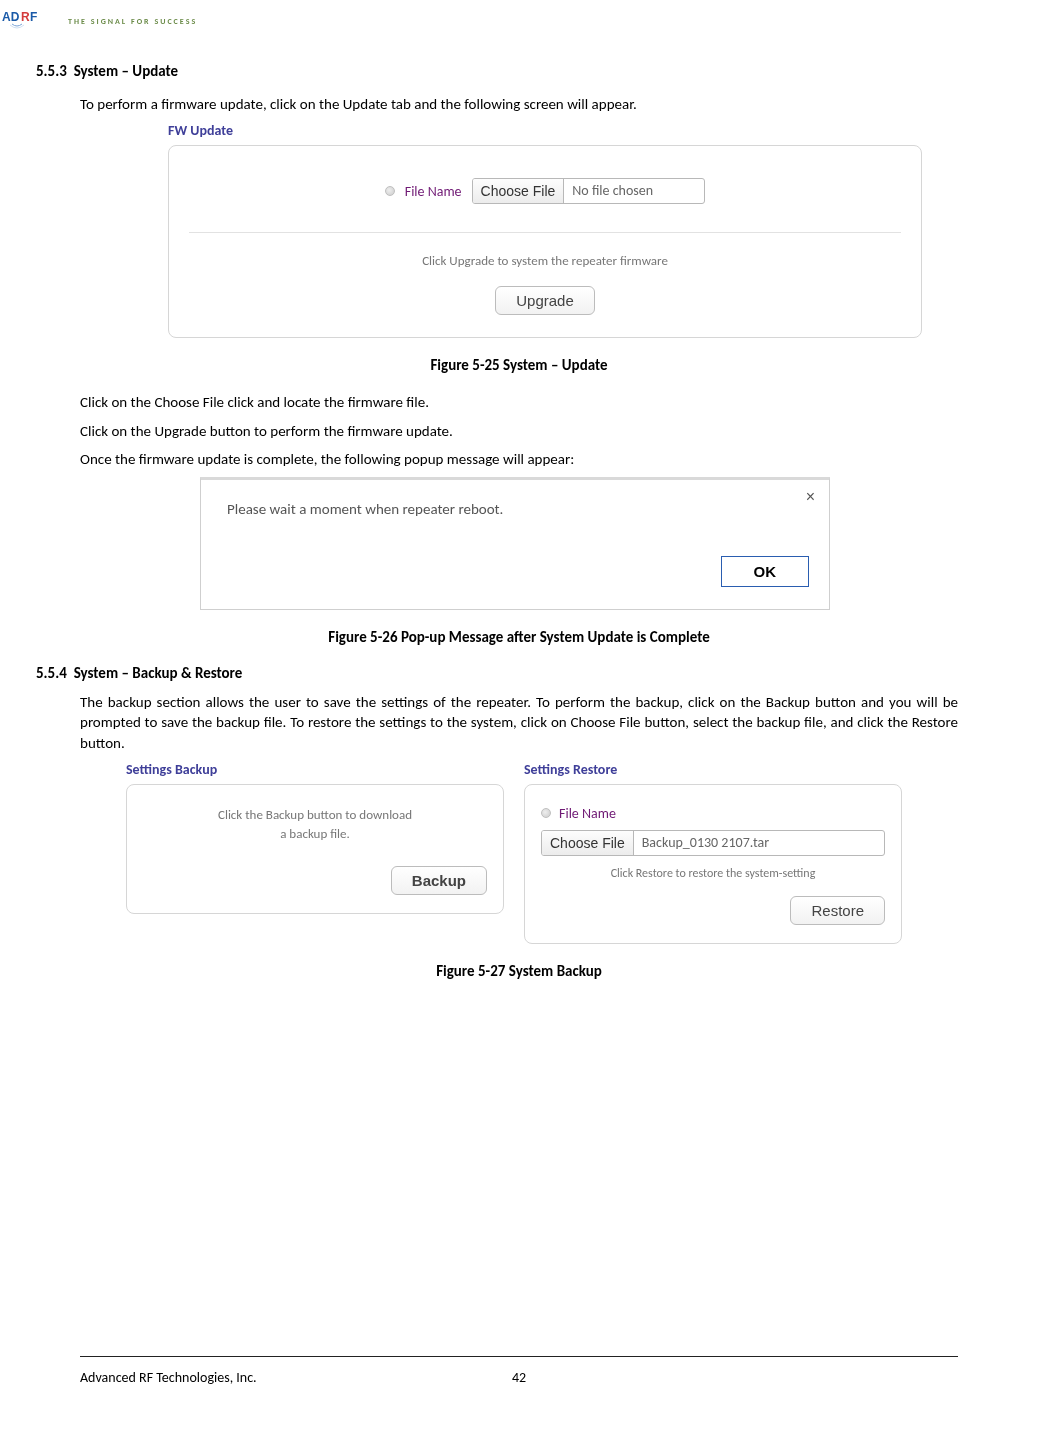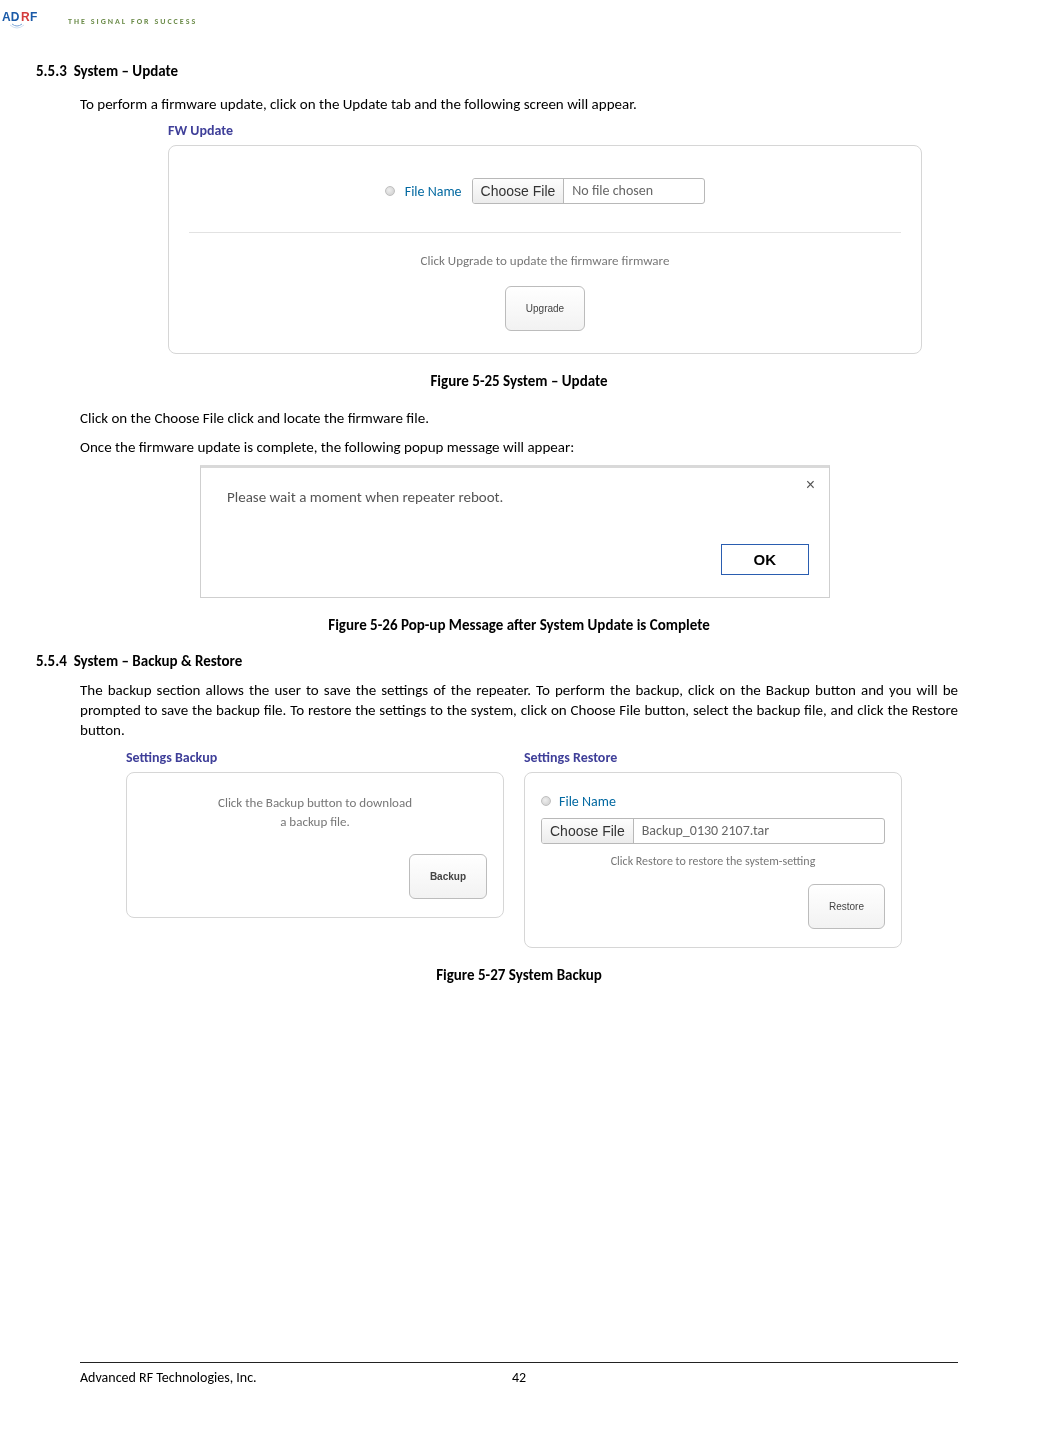--- a/index.html
+++ b/index.html
@@ -68,21 +68,21 @@
     margin-bottom: 28px;
   }
   .bullet-ico {
     width: 10px; height: 10px;
     border: 1px solid #bfbfbf;
     border-radius: 50%;
     background: radial-gradient(circle at 40% 40%, #eee, #ccc);
     display: inline-block;
     flex: none;
   }
-  .lbl { font-size: 14px; color: #0369a1; }
+  .lbl { font-size: 14px; color: #701a75; }
   .file-ctl {
     display: inline-flex;
     align-items: stretch;
     border: 1px solid #b8b8b8;
     border-radius: 3px;
     overflow: hidden;
     height: 26px;
   }
   .file-btn {
     font-size: 14px;
@@ -103,26 +103,26 @@
   .hr { border: none; border-top: 1px solid #e2e2e2; margin: 0 0 20px 0; }
   .hint {
     text-align: center;
     font-size: 13px;
     color: #777;
     margin-bottom: 18px;
   }
   .btn {
     display: block;
     margin: 0 auto;
-    font-size: 10px;
+    font-size: 15px;
     color: #444;
     background: linear-gradient(#fff,#f2f2f2);
     border: 1px solid #bcbcbc;
     border-radius: 6px;
-    padding: 16px 20px;
+    padding: 5px 20px;
     cursor: pointer;
   }
   
   .popup-wrap { margin: 6px 0 0 120px; width: 630px; }
   .popup {
     border: 1px solid #cfcfcf;
     border-top: 3px solid #d9d9d9;
     background: #fff;
     padding: 20px 20px 22px 26px;
     position: relative;
@@ -155,21 +155,21 @@
   }
   .restore-hint {
     font-size: 12px; color: #777; text-align: center;
     margin: 10px 0 16px 0;
   }
   .btn-right { margin: 0 0 0 auto; display: block; }
   
   .footer {
     position: absolute; bottom: 70px; left: 80px; right: 80px;
     border-top: 1px solid #222;
-    padding-top: 6px;
+    padding-top: 12px;
     font-size: 14px;
   }
   .foot-row { display: flex; }
   .foot-left { flex: 1; }
   .foot-page { position: absolute; left: 50%; transform: translateX(-50%); }
 </style>
 </head>
 <body>
 
 <div class="logo-row">
@@ -197,28 +197,29 @@
     <div class="panel fw-panel">
       <div class="fw-row">
         <span class="bullet-ico"></span>
         <span class="lbl">File Name</span>
         <span class="file-ctl">
           <button class="file-btn">Choose File</button>
           <span class="file-name">No file chosen</span>
         </span>
       </div>
       <hr class="hr">
-      <div class="hint">Click Upgrade to update the firmware firmware</div>
+      <div class="hint">Click Upgrade to system the repeater firmware</div>
       <button class="btn">Upgrade</button>
     </div>
   </div>
 
   <div class="fig-caption">Figure 5-25   System – Update</div>
 
   <p class="body-text">Click on the Choose File click and locate the firmware file.</p>
+  <p class="body-text">Click on the Upgrade button to perform the firmware update.</p>
   <p class="body-text">Once the firmware update is complete, the following popup message will appear:</p>
 
   <div class="popup-wrap">
     <div class="popup">
       <button class="close">×</button>
       <div class="popup-msg">Please wait a moment when repeater reboot.</div>
       <div class="ok-row">
         <button class="ok-btn">OK</button>
       </div>
     </div>

